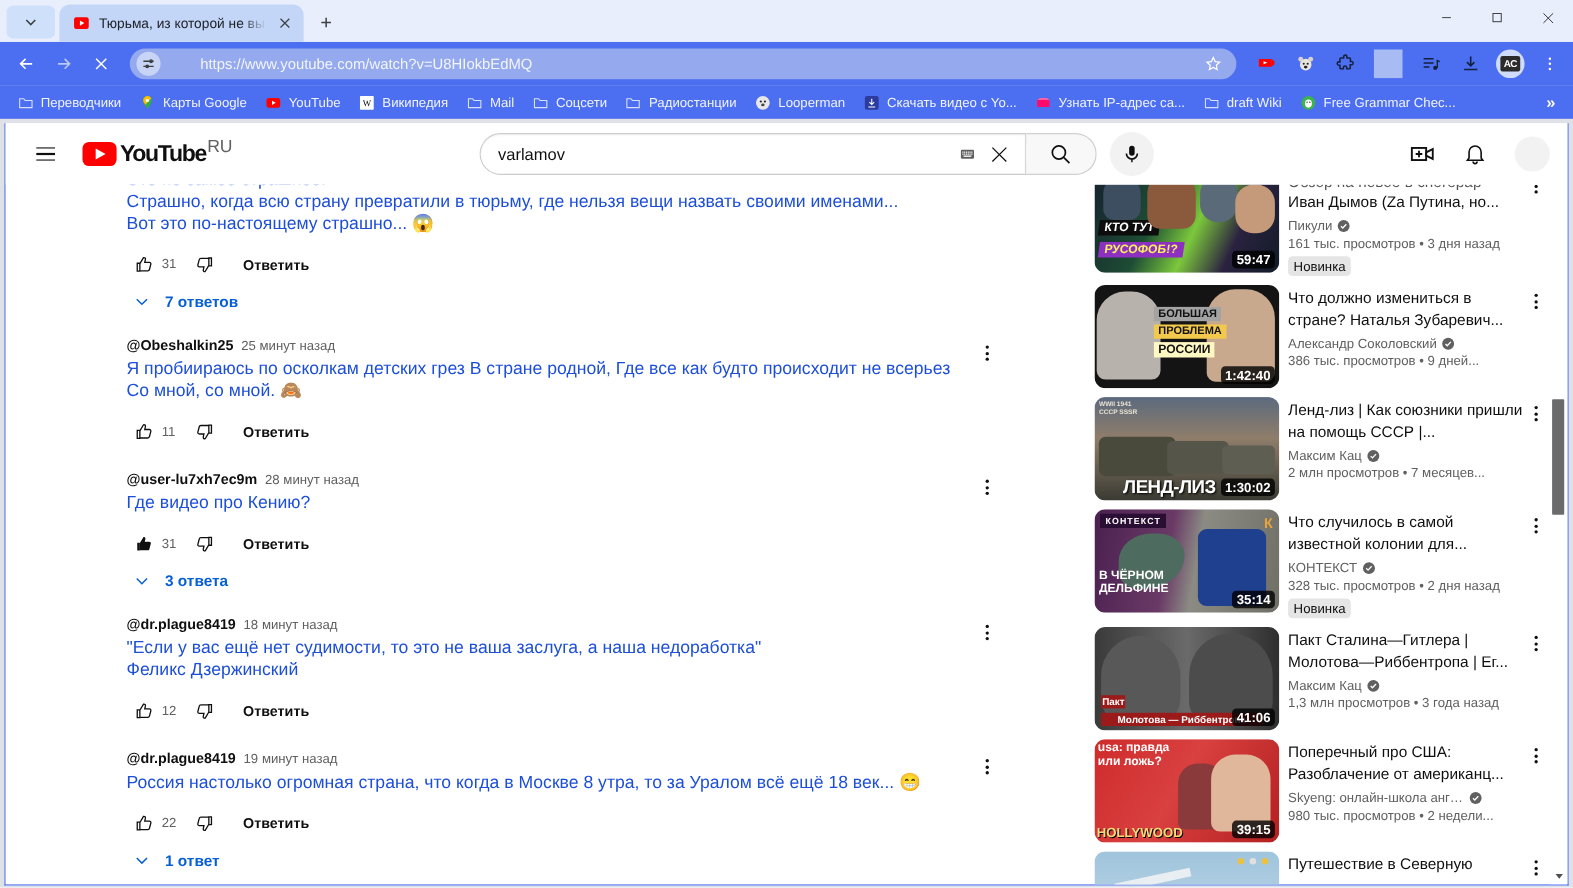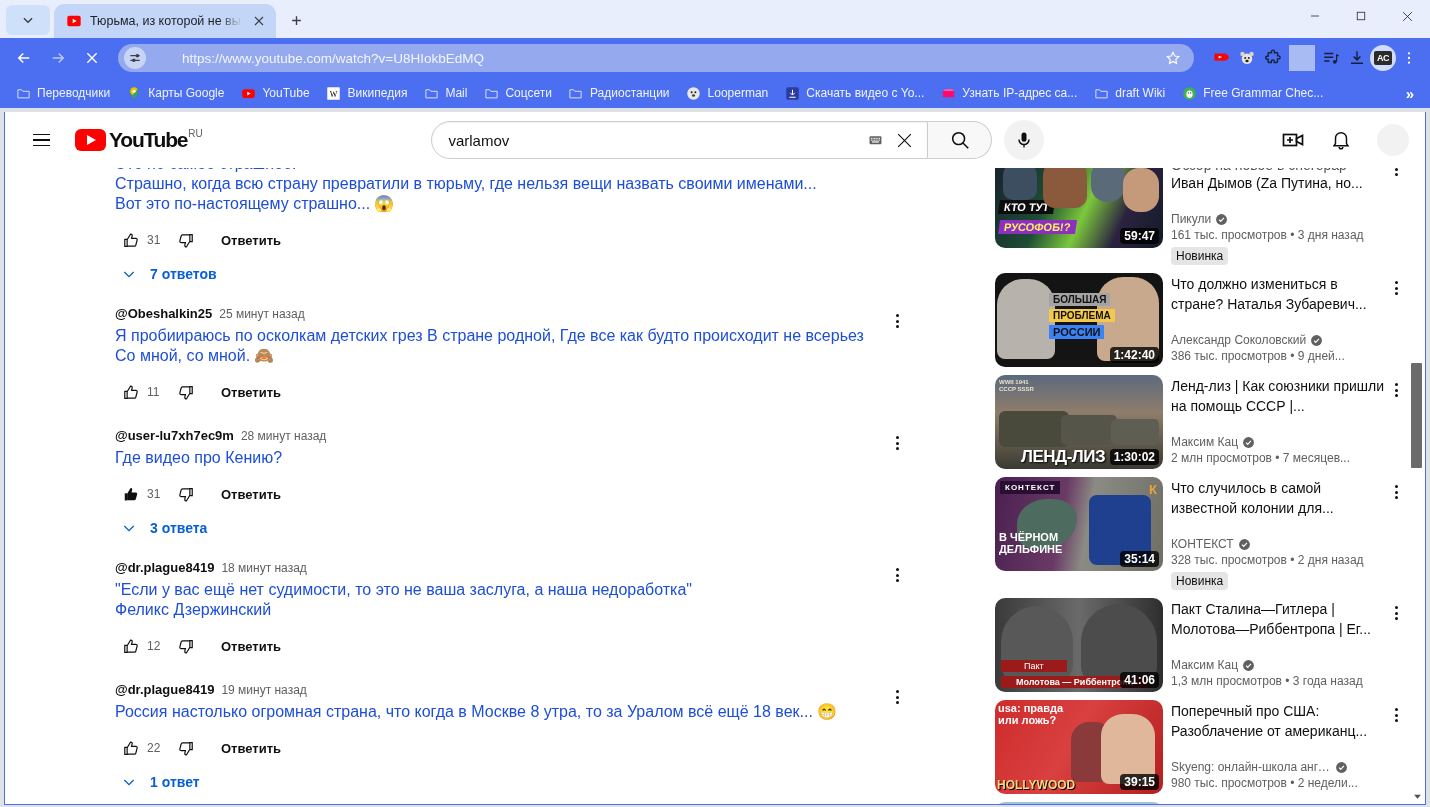--- a/index.html
+++ b/index.html
@@ -54,21 +54,21 @@
   .navbtn { width: 32px; height: 32px; display: flex; align-items: center; justify-content: center; border-radius: 50%; color: #fff; }
   .omnibox {
     flex: 1; height: 28px; margin: 0 8px; border-radius: 14px;
     background: #94a9ee; display: flex; align-items: center; padding: 0 10px 0 6px; gap: 8px;
     min-width: 0;
   }
   .omni-icon { width: 22px; height: 22px; border-radius: 50%; background: #c8d4f5;
     display: flex; align-items: center; justify-content: center; flex: 0 0 22px; }
   .omni-url { flex: 1; font-size: 13.5px; color: #f3f5fd; white-space: nowrap; overflow: hidden; margin-left: 28px; }
   .star { width: 22px; height: 22px; flex: 0 0 22px; display: flex; align-items: center; justify-content: center; }
-  .ext-icons { display: flex; align-items: center; gap: 0; padding-left: 4px; }
+  .ext-icons { display: flex; align-items: center; gap: 10px; padding-left: 4px; }
   .ext-icons > div { width: 26px; height: 26px; display: flex; align-items: center; justify-content: center; }
   .vsep { width: 1px; height: 18px; background: #a9bbf3; margin: 0 3px; }
   .profile-pill {
     width: 28px; height: 28px; border-radius: 50%; background: #cfdcfb;
     display: flex; align-items: center; justify-content: center;
   }
   .profile-pill .ac {
     width: 18px; height: 14px; border-radius: 2px; background: #2b2b2b; color: #fff;
     font-size: 9px; font-weight: bold; display: flex; align-items: center; justify-content: center;
     letter-spacing: -0.5px;
@@ -98,21 +98,21 @@
   .yt-logo .play {
     width: 31px; height: 22px; background: #ff0000; border-radius: 6px;
     display: flex; align-items: center; justify-content: center;
   }
   .yt-logo .play::after {
     content: ""; width: 0; height: 0;
     border-left: 9px solid #fff; border-top: 5.5px solid transparent; border-bottom: 5.5px solid transparent;
     margin-left: 2px;
   }
   .yt-logo .wordmark { font-size: 21px; font-weight: bold; letter-spacing: -1.2px; color: #0f0f0f; margin-left: 3px; line-height: 22px; }
-  .yt-logo .cc { font-size: 10px; color: #606060; margin-left: 1px; line-height: 10px; }
+  .yt-logo .cc { font-size: 16px; color: #606060; margin-left: 1px; line-height: 10px; }
 
   .search-wrap { display: flex; align-items: center; margin-left: auto; margin-right: auto; }
   .search-box {
     width: 497px; height: 38px; border: 1px solid #ccc; border-radius: 19px 0 0 19px;
     display: flex; align-items: center; padding: 0 6px 0 16px; background: #fff;
     box-shadow: inset 0 1px 2px rgba(0,0,0,0.06);
   }
   .search-text { flex: 1; font-size: 15px; color: #0f0f0f; }
   .kb-icon { width: 24px; height: 24px; display: flex; align-items: center; justify-content: center; }
   .clear-icon { width: 34px; height: 34px; display: flex; align-items: center; justify-content: center; }
@@ -155,21 +155,21 @@
   .thumb { width: 168px; height: 94px; border-radius: 10px; position: relative; overflow: hidden; flex: 0 0 168px; }
   .dur {
     position: absolute; right: 4px; bottom: 4px; background: rgba(0,0,0,0.8);
     color: #fff; font-size: 12px; font-weight: bold; padding: 1px 4px; border-radius: 4px;
   }
   .vmeta { flex: 1; min-width: 0; padding-top: 1px; }
   .vtitle {
     font-size: 14px; font-weight: 500; color: #0f0f0f; line-height: 20px;
     display: -webkit-box; -webkit-line-clamp: 2; -webkit-box-orient: vertical; overflow: hidden;
   }
-  .vchan { font-size: 12px; color: #606060; margin-top: 19px; display: flex; align-items: center; gap: 4px; }
+  .vchan { font-size: 12px; color: #606060; margin-top: 5px; display: flex; align-items: center; gap: 4px; }
   .vchan .nm { white-space: nowrap; overflow: hidden; text-overflow: ellipsis; max-width: 160px; }
   .verif { width: 13px; height: 13px; flex: 0 0 13px; }
   .vstats { font-size: 12px; color: #606060; margin-top: 2px; white-space: nowrap; overflow: hidden; }
   .badge { display: inline-block; margin-top: 5px; background: #e5e5e5; color: #0f0f0f;
     font-size: 12px; padding: 2px 5px; border-radius: 4px; }
   .vkebab { position: absolute; right: 0; top: 2px; width: 22px; height: 26px;
     display: flex; flex-direction: column; align-items: center; justify-content: center; gap: 2.5px; }
   .vkebab i { display: block; width: 3px; height: 3px; border-radius: 50%; background: #0f0f0f; }
 
   
@@ -686,21 +686,21 @@
               <i></i>
             </div>
           </div>
           <div class="vid">
             <div class="thumb">
               <div style="position:absolute;inset:0;background:#141414"></div>
               <div style="position:absolute;left:2px;top:6px;width:58px;height:80px;border-radius:26px 26px 8px 8px;background:#b7b2ab"></div>
               <div style="position:absolute;right:4px;top:4px;width:62px;height:84px;border-radius:26px 26px 8px 8px;background:#c8a98e"></div>
               <div style="position:absolute;left:54px;top:20px;background:#a3a3a3;color:#111;font-size:10px;font-weight:bold;padding:1px 4px">БОЛЬШАЯ</div>
               <div style="position:absolute;left:54px;top:36px;background:#f2c94c;color:#111;font-size:10px;font-weight:bold;padding:1px 4px">ПРОБЛЕМА</div>
-              <div style="position:absolute;left:54px;top:52px;background:#3b82f6;color:#111;font-size:11px;font-weight:bold;padding:1px 4px">РОССИИ</div>
+              <div style="position:absolute;left:54px;top:52px;background:#fef9c3;color:#111;font-size:11px;font-weight:bold;padding:1px 4px">РОССИИ</div>
               <span class="dur">1:42:40</span>
             </div>
             <div class="vmeta">
               <div class="vtitle">Что должно измениться в стране? Наталья Зубаревич...</div>
               <div class="vchan">
                 <span class="nm">Александр Соколовский</span>
                 <span class="verif"><svg viewBox="0 0 24 24" width="13" height="13">
                     <circle cx="12" cy="12" r="10" fill="#606060"></circle>
                     <path d="M7.5 12.3l3 3 6-6.4" stroke="#fff" stroke-width="2.2" fill="none"></path>
                   </svg></span>
@@ -761,21 +761,21 @@
               <i></i>
               <i></i>
               <i></i>
             </div>
           </div>
           <div class="vid">
             <div class="thumb">
               <div style="position:absolute;inset:0;background:linear-gradient(90deg,#3a3a3a,#6a6a6a 50%,#2e2e2e)"></div>
               <div style="position:absolute;left:6px;top:8px;width:72px;height:78px;border-radius:36px 36px 20px 20px;background:#585858"></div>
               <div style="position:absolute;right:6px;top:6px;width:76px;height:82px;border-radius:38px 38px 20px 20px;background:#4c4c4c"></div>
-              <div style="position:absolute;left:6px;bottom:20px;background:#9b1b1b;color:#fff;font-size:9px;font-weight:normal;padding:1px 23px">Пакт</div>
+              <div style="position:absolute;left:6px;bottom:20px;background:#9b1b1b;color:#fff;font-size:9px;font-weight:bold;padding:1px 1px">Пакт</div>
               <div style="position:absolute;left:6px;bottom:4px;background:#9b1b1b;color:#fff;font-size:9px;font-weight:bold;padding:1px 15px;white-space:nowrap">Молотова — Риббентропа</div>
               <span class="dur">41:06</span>
             </div>
             <div class="vmeta">
               <div class="vtitle">Пакт Сталина—Гитлера | Молотова—Риббентропа | Ег...</div>
               <div class="vchan">
                 <span class="nm">Максим Кац</span>
                 <span class="verif"><svg viewBox="0 0 24 24" width="13" height="13">
                     <circle cx="12" cy="12" r="10" fill="#606060"></circle>
                     <path d="M7.5 12.3l3 3 6-6.4" stroke="#fff" stroke-width="2.2" fill="none"></path>

